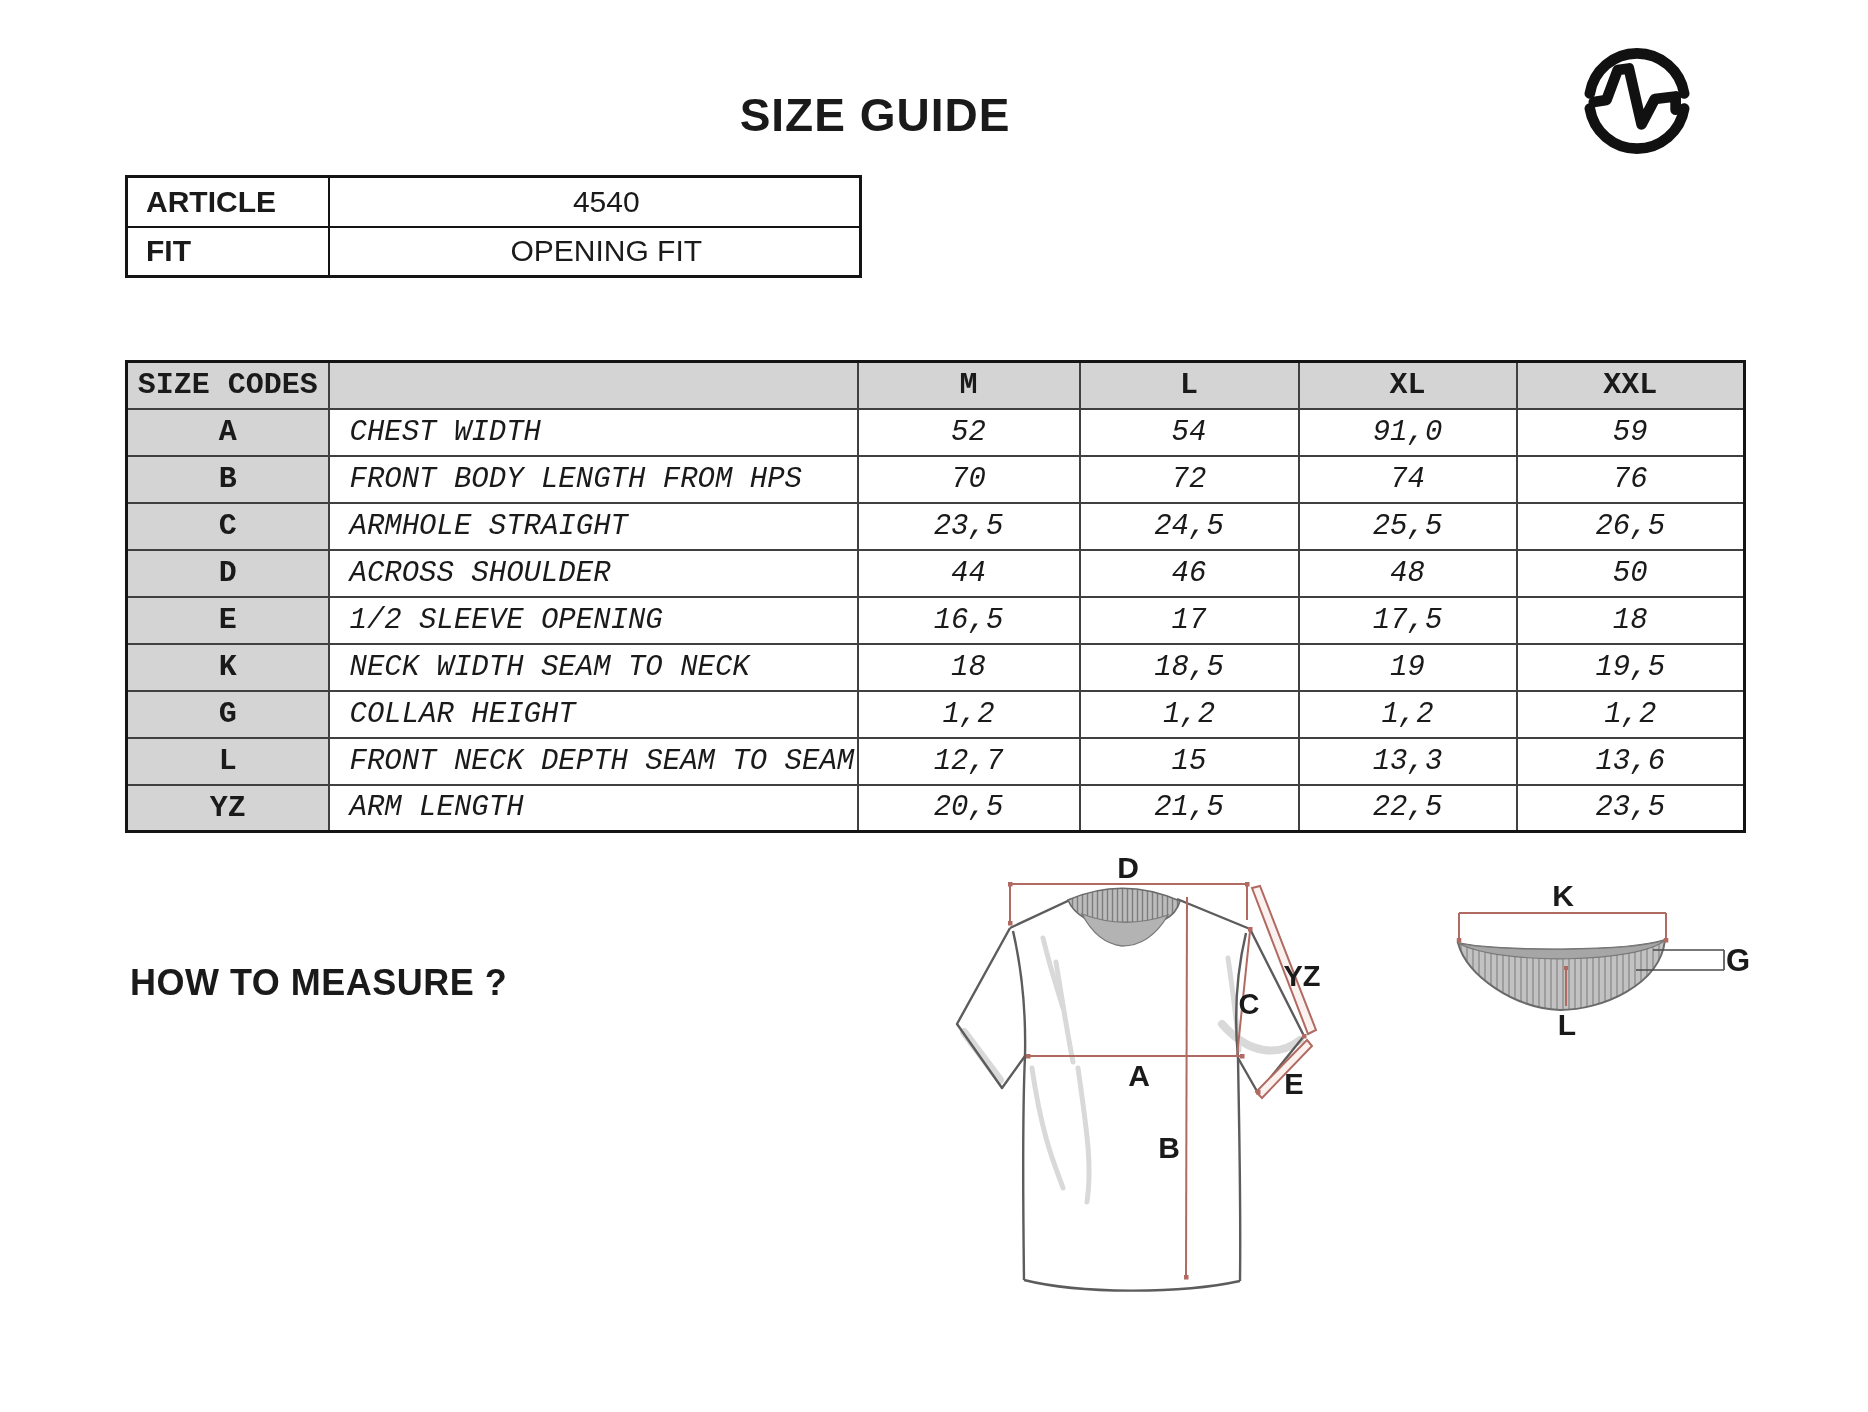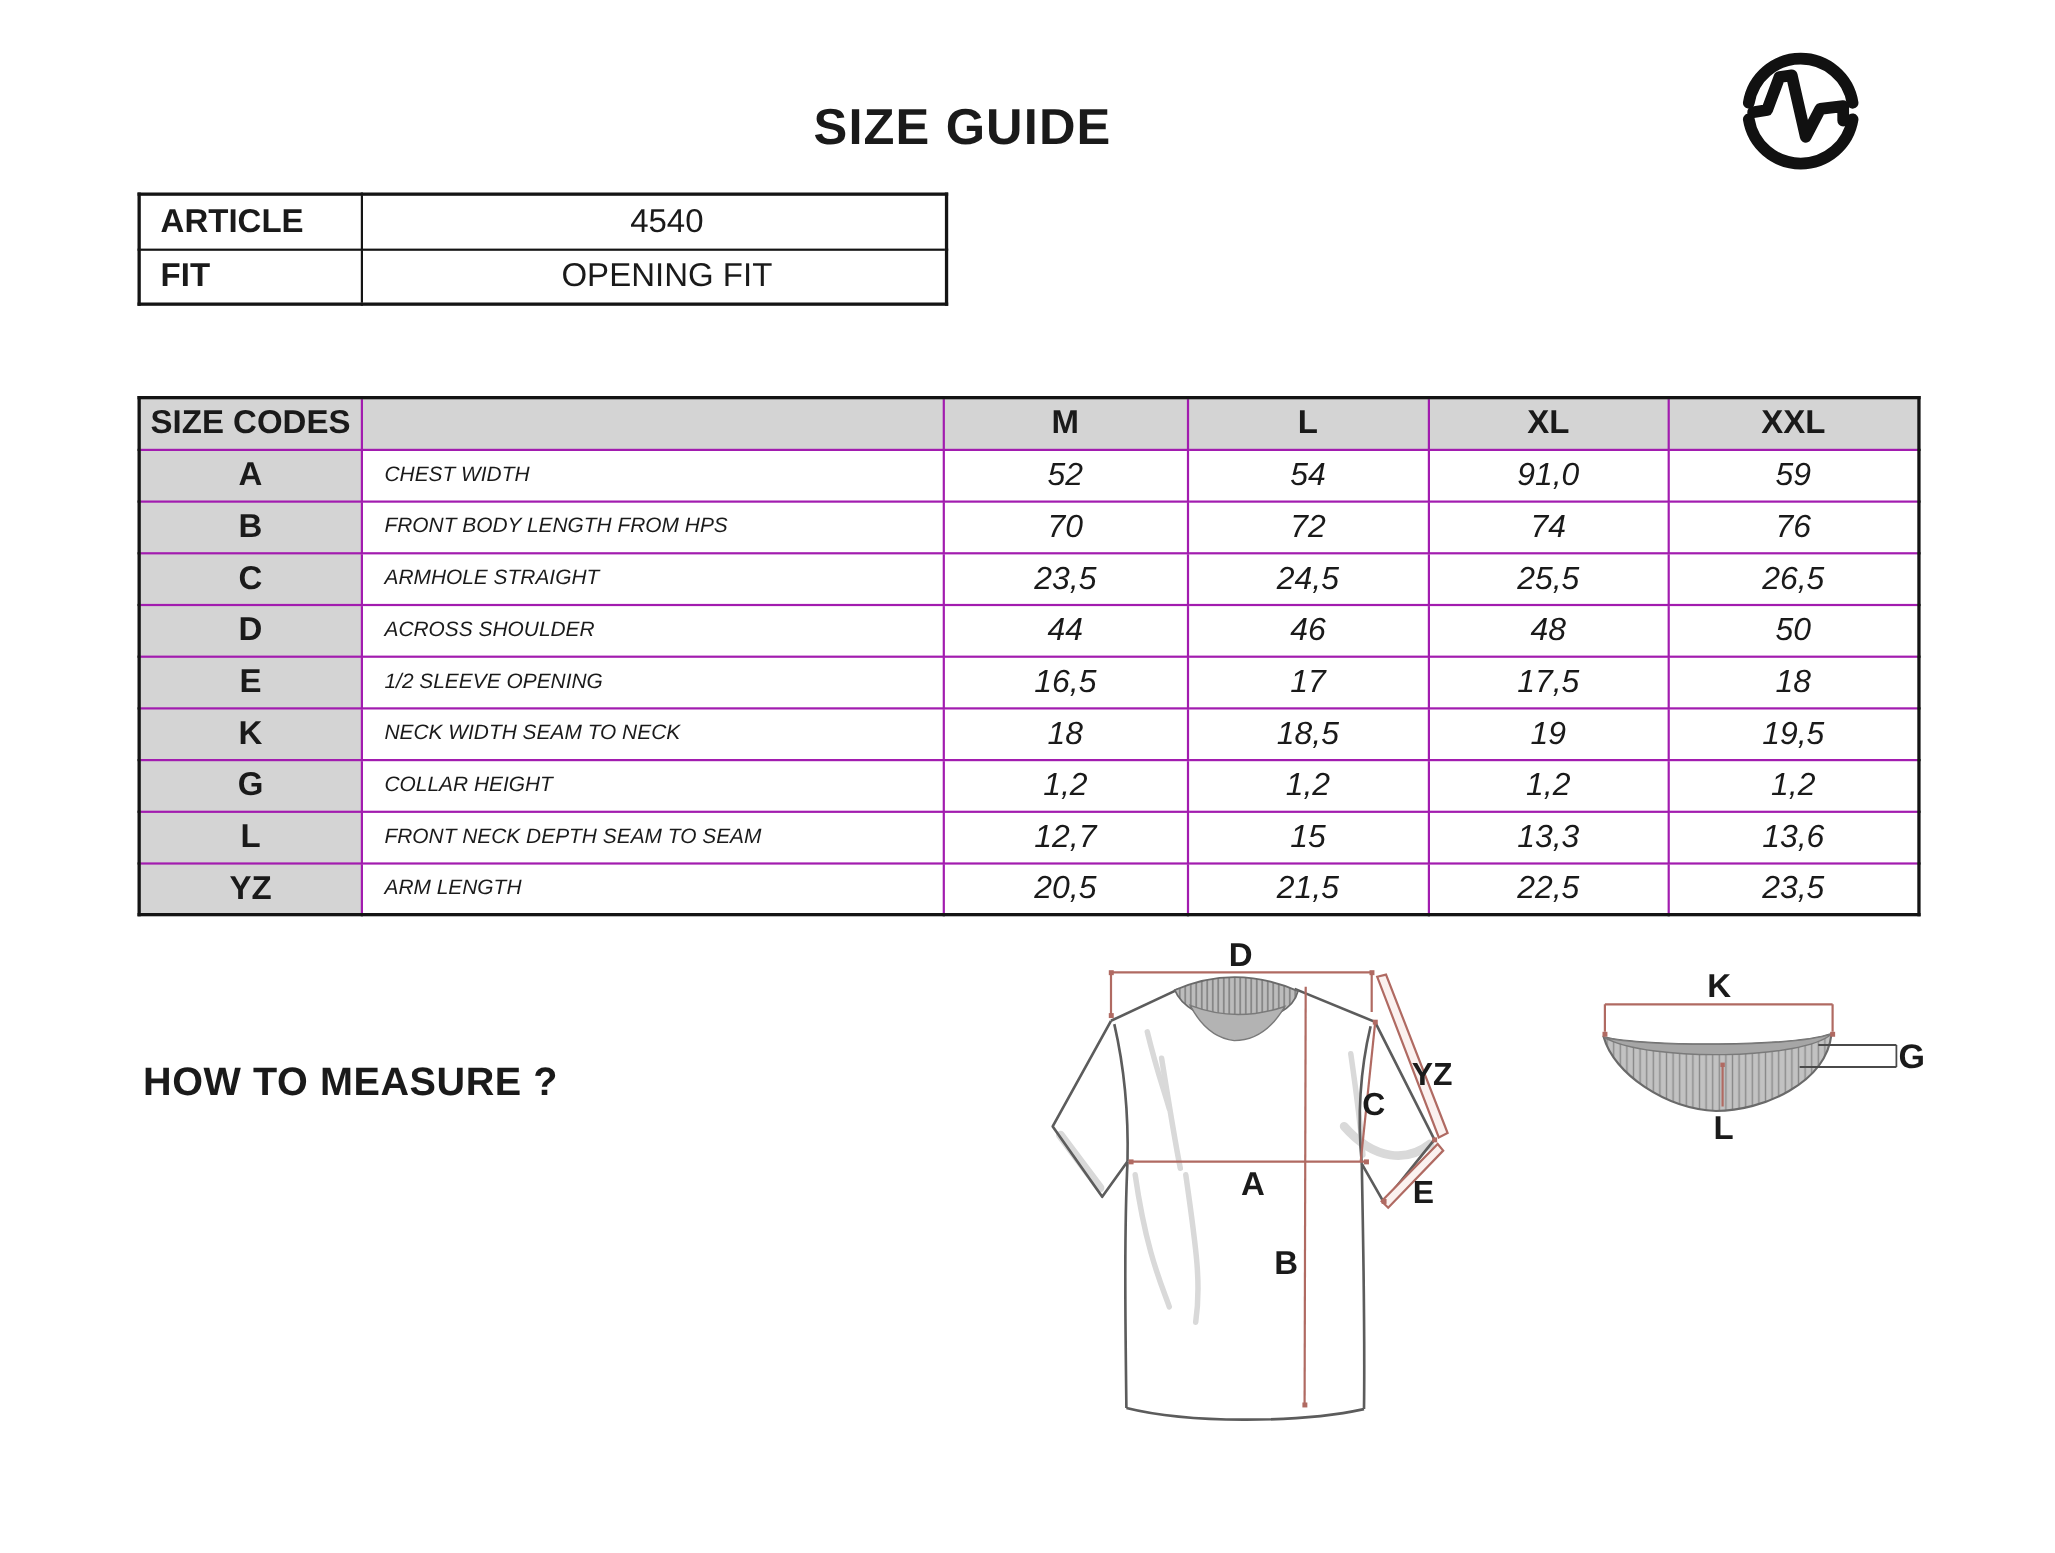--- a/index.html
+++ b/index.html
@@ -21,26 +21,26 @@
     border:3px solid #141414;
   }
   .info-table td{border:2px solid #141414;height:45.6px;vertical-align:middle;padding-left:25px;}
   .info-table .lbl{font-weight:700;font-size:30px;padding-left:18px;}
   .info-table .val{font-size:30px;text-align:center;font-family:"Liberation Sans",sans-serif;}
   
   .size-table{
     position:absolute;left:125px;top:360px;width:1618px;
     border:3px solid #141414;
   }
-  .size-table th,.size-table td{border:2px solid #a21caf;vertical-align:middle;}
+  .size-table th,.size-table td{border:2px solid #404040;vertical-align:middle;font-family:Liberation Mono, monospace;}
   .size-table tr{height:47px;}
   .gray{background:#d4d4d4;}
   .size-table th{font-size:30px;font-weight:700;text-align:center;}
   .size-table .code{font-size:30px;font-weight:700;text-align:center;background:#d4d4d4;}
-  .size-table .mname{font-size:19px;font-style:italic;text-align:left;padding-left:20px;}
+  .size-table .mname{font-size:29px;font-style:italic;text-align:left;padding-left:20px;}
   .size-table .mval{font-size:29px;font-style:italic;text-align:center;}
   
   .howto{position:absolute;left:130px;top:962px;font-size:36px;font-weight:700;letter-spacing:.5px;}
   
   .tshirt-svg{position:absolute;left:938px;top:852px;width:392px;height:452px;}
   .collar-svg{position:absolute;left:1438px;top:876px;width:322px;height:166px;}
   svg text{font-family:"Liberation Sans",sans-serif;font-weight:600;fill:#1a1a1a;}
 </style>
 </head>
 <body>

